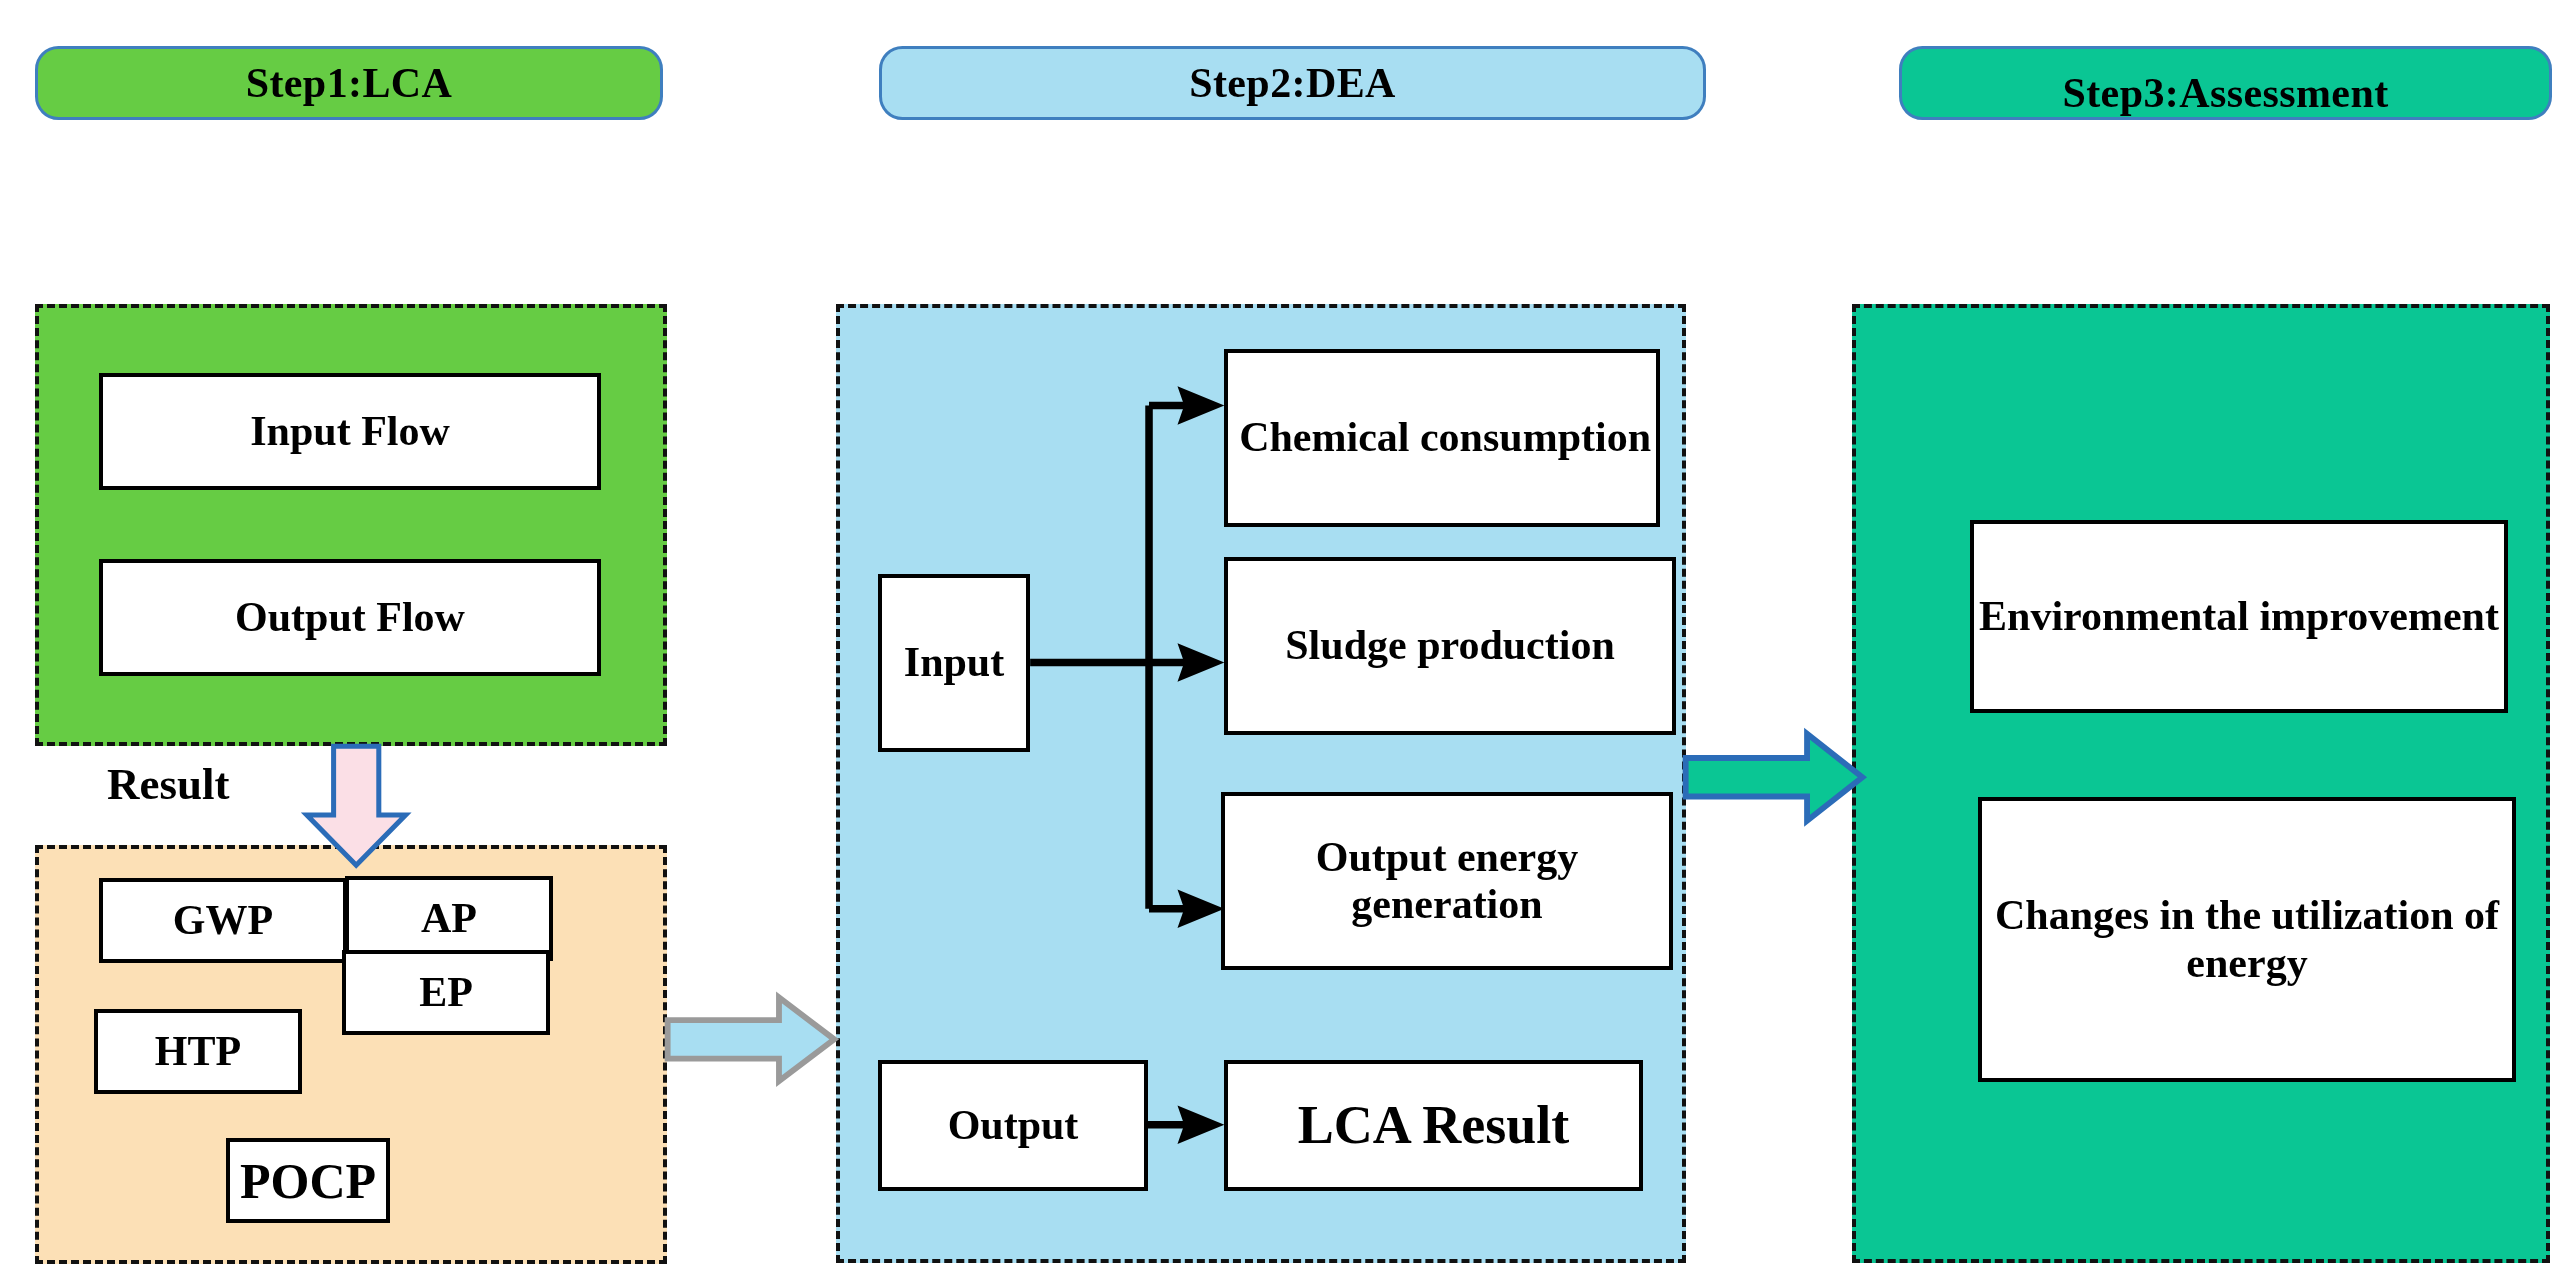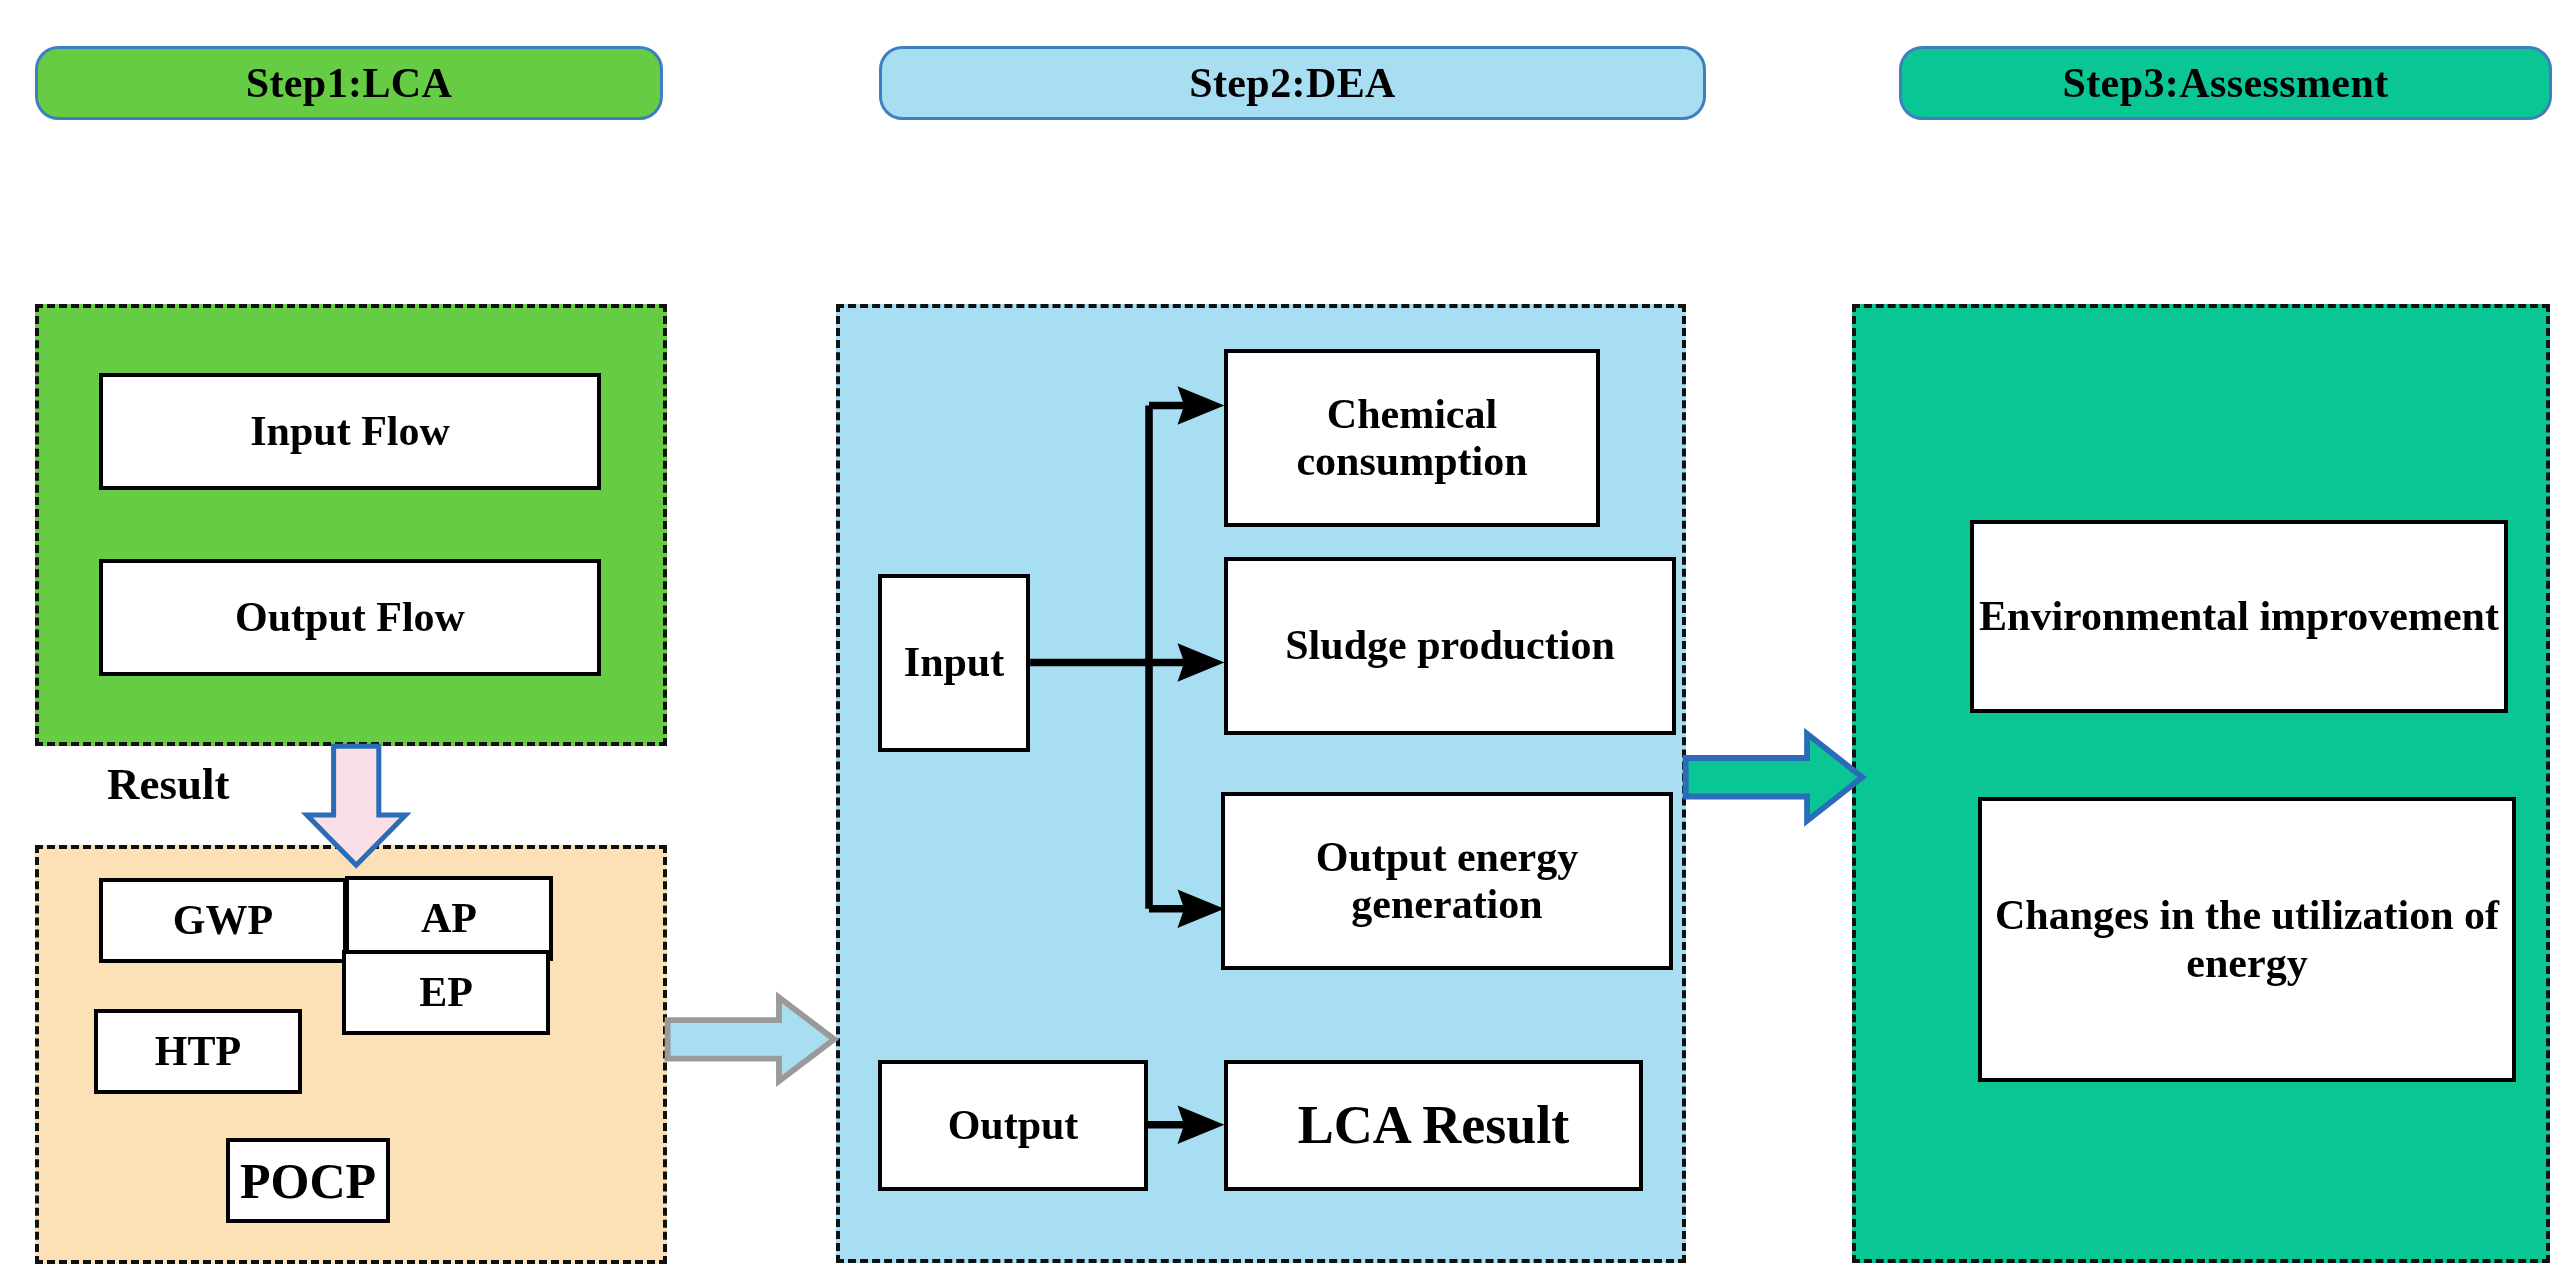--- a/index.html
+++ b/index.html
@@ -81,21 +81,21 @@
 <div id="stage">
 
   <div class="step-header" style="left:35px; top:18.4px; width:628px; height:74px; background:#66cc44; font-size:42px;">
     <span>Step1:LCA</span>
   </div>
 
   <div class="step-header" style="left:879px; top:18.4px; width:827px; height:74px; background:#a8def2; font-size:42px;">
     <span>Step2:DEA</span>
   </div>
 
-  <div class="step-header" style="left:1899px; top:18.4px; width:653px; height:74px; background:#0ac694; font-size:42px;">
+  <div class="step-header" style="left:1899px; top:18.4px; width:653px; height:74px; background:#0ac694; font-size:42px;align-items:flex-end;">
     <span>Step3:Assessment</span>
   </div>
 
   <div class="panel" style="left:35px; top:276px; width:632px; height:442px; background:#66cc44;">
   </div>
 
   <div class="node" style="left:99px; top:345px; width:502px; height:117px; font-size:42px;">
     <span>Input Flow</span>
   </div>
 
@@ -130,21 +130,21 @@
     <span>POCP</span>
   </div>
 
   <div class="panel" style="left:836px; top:276px; width:850px; height:959px; background:#a8def2;">
   </div>
 
   <div class="node" style="left:878px; top:546px; width:152px; height:178px; font-size:42px;">
     <span>Input</span>
   </div>
 
-  <div class="node" style="left:1224px; top:321px; width:376px; height:178px; font-size:42px;justify-content:flex-end;">
+  <div class="node" style="left:1224px; top:321px; width:436px; height:178px; font-size:42px;justify-content:flex-end;">
     <span>Chemical consumption</span>
   </div>
 
   <div class="node" style="left:1224px; top:529px; width:452px; height:178px; font-size:42px;">
     <span>Sludge production</span>
   </div>
 
   <div class="node" style="left:1221px; top:764px; width:452px; height:178px; font-size:42px;">
     <span>Output energy generation</span>
   </div>

